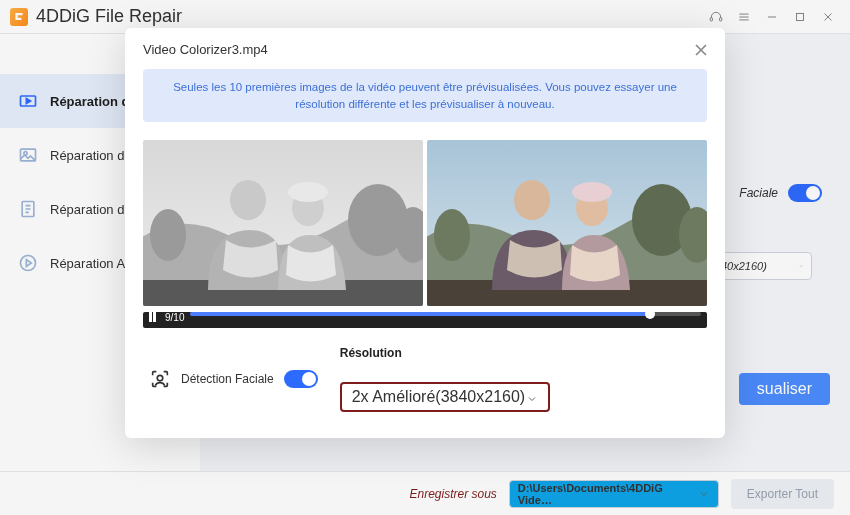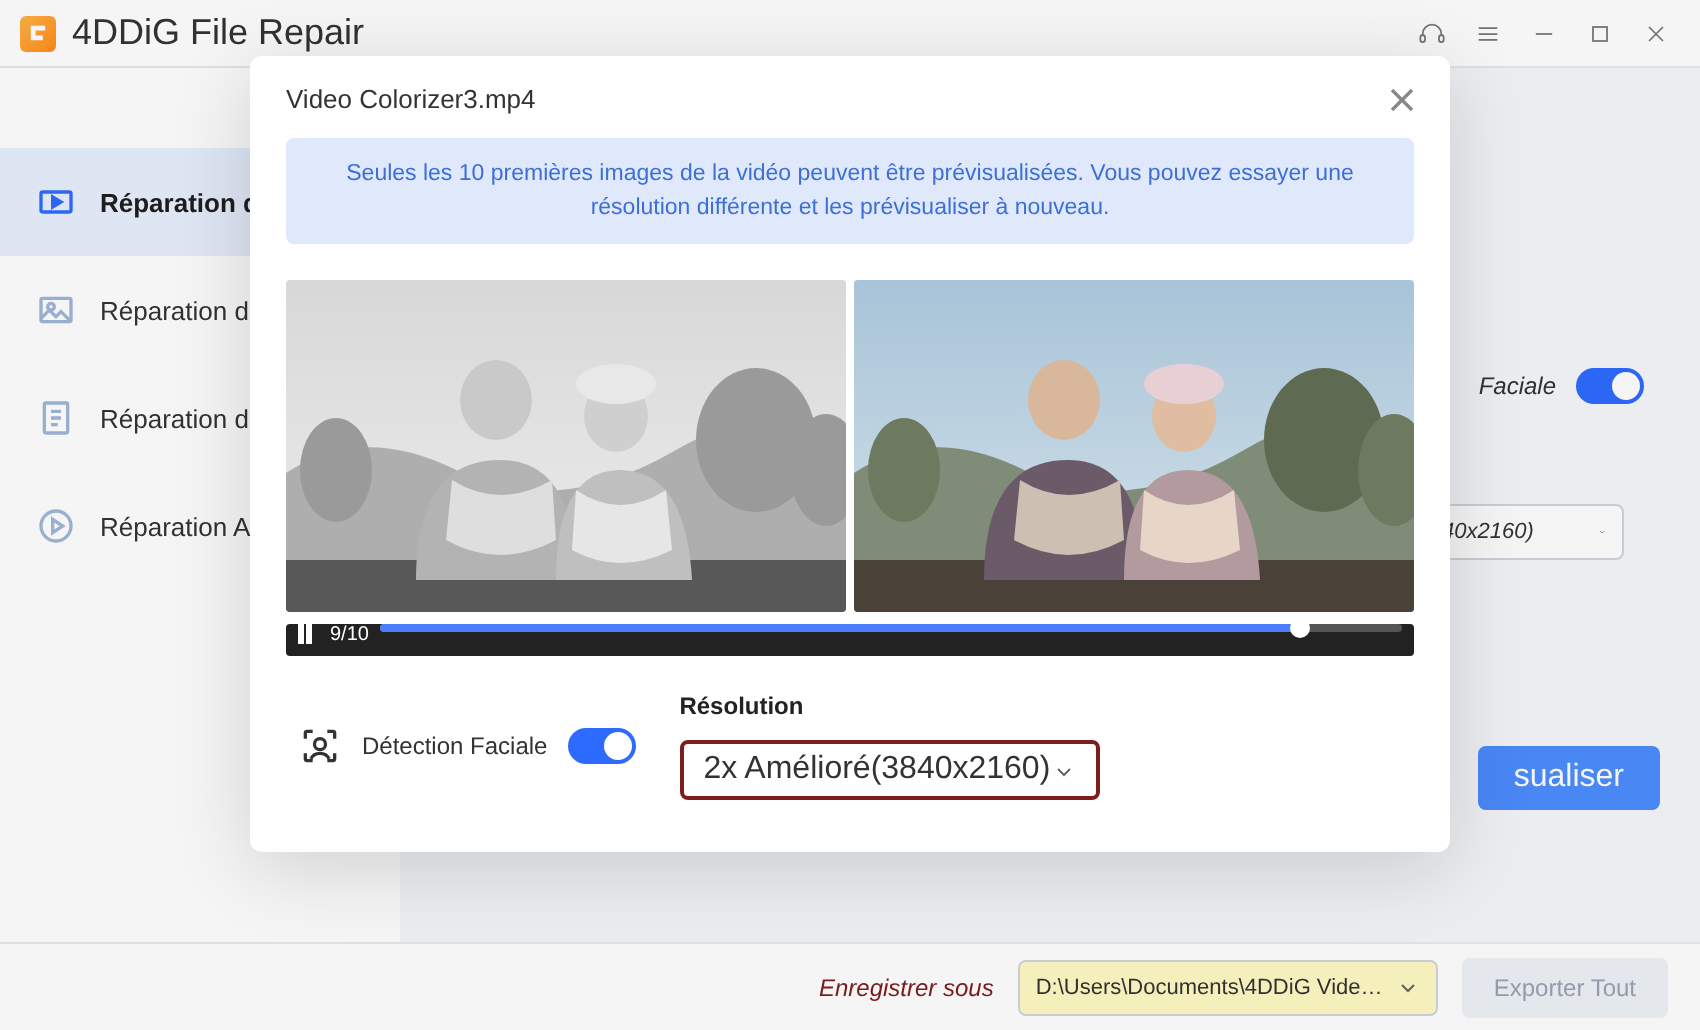--- a/index.html
+++ b/index.html
@@ -24,21 +24,21 @@
   .main { flex: 1; background: #f5f7fa; position: relative; }
 
   .rightpanel { position: absolute; right: 28px; top: 150px; width: 110px; font-style: italic; }
   .rp-row { display:flex; align-items:center; justify-content:flex-end; gap:10px; font-size:12px; color:#333; margin-bottom:50px;}
   .rp-select { display:flex; align-items:center; justify-content:space-between; width:100px; height:28px; background:#fff; border:1px solid #d0d5dd; border-radius:4px; padding:0 8px; font-size:11px; color:#333;gap:32px;}
   .toggle { width: 34px; height: 18px; background: #2d6bff; border-radius: 9px; position: relative; }
   .toggle::after { content:""; position:absolute; width:14px; height:14px; background:#fff; border-radius:50%; top:2px; right:2px; }
 
   .bottombar { height: 44px; background: #fff; border-top: 1px solid #e8eaed; display: flex; align-items: center; padding: 0 16px; gap: 12px; }
   .bottombar .lbl { font-size: 12px; color: #7f1d1d; margin-left: auto; font-style: italic; }
-  .path-select { flex: 0 0 210px; height: 28px; background:#fef9c3; border:1px solid #d0d5dd; border-radius:4px; display:flex; align-items:center; justify-content:space-between; padding:0 8px; font-size:11px; color:#333;}
+  .path-select { flex: 0 0 210px; height: 28px; background:#0ea5e9; border:1px solid #d0d5dd; border-radius:4px; display:flex; align-items:center; justify-content:space-between; padding:0 8px; font-size:11px; color:#333;font-weight:bold;}
   .export-btn { height: 30px; padding: 0 16px; background: #eef1f5; color: #9aa3b2; border-radius: 4px; font-size: 12px; border:none; }
 
   
   .overlay { position: absolute; inset: 0; background: rgba(0,0,0,0.04); display: flex; align-items: flex-start; justify-content: center; }
   .modal { margin-top: 28px; width: 600px; background: #fff; border-radius: 6px; box-shadow: 0 8px 40px rgba(0,0,0,0.15); padding: 14px 18px 26px; position: relative; }
   .modal .close { position: absolute; top: 12px; right: 14px; width: 20px; height: 20px; cursor: pointer; color: #888; }
   .modal-title { font-size: 13px; color: #333; margin-bottom: 12px; }
   .infobox { background: #dfe9fb; color: #3d6fd6; font-size: 11.5px; text-align: center; padding: 10px 30px; border-radius: 4px; line-height: 1.45; margin-bottom: 18px; }
 
   .compare { display: flex; gap: 4px; margin-bottom: 6px; }
@@ -50,21 +50,21 @@
   .playpause span { width:3px; height:10px; background:#fff; }
   .progressbar .counter { color: #fff; font-size: 10px; }
   .progressbar .track { flex: 1; height: 4px; background: #555; border-radius: 2px; position: relative; }
   .progressbar .track .fill { position:absolute; left:0; top:0; bottom:0; width: 90%; background: #4c7dff; border-radius:2px; }
   .progressbar .track .thumb { position:absolute; top:50%; left:90%; width:10px; height:10px; background:#fff; border-radius:50%; transform:translate(-50%,-50%); }
 
   .controls { display: flex; align-items: center; gap: 22px; padding: 0 6px; }
   .face { display: flex; align-items: center; gap: 10px; font-size: 12px; color: #333; }
   .faceicon { width: 22px; height: 22px; }
   .rescol { display:flex; flex-direction:column; gap:6px; }
-  .rescol .reslabel { font-size: 12px; font-weight: 600; color:#222; margin-bottom:4px;}
+  .rescol .reslabel { font-size: 12px; font-weight: 600; color:#222; margin-bottom:16px;}
   .resselect { width: 210px; height: 30px; border:2px solid #7f1d1d; border-radius:4px; display:flex; align-items:center; justify-content:space-between; padding:0 10px; font-size:16px; color:#333; cursor:pointer;}
   .chev { width:12px; height:12px; }
   .chev svg { width:100%; height:100%; stroke:#666; fill:none; stroke-width:2;}
 
   .previewbtn { position:absolute; right:20px; bottom:66px; height:32px; background:#4c8dff; color:#fff; border:none; border-radius:4px; padding:0 18px; font-size:16px;}
 </style>
 </head>
 <body>
 
 <div class="titlebar">

